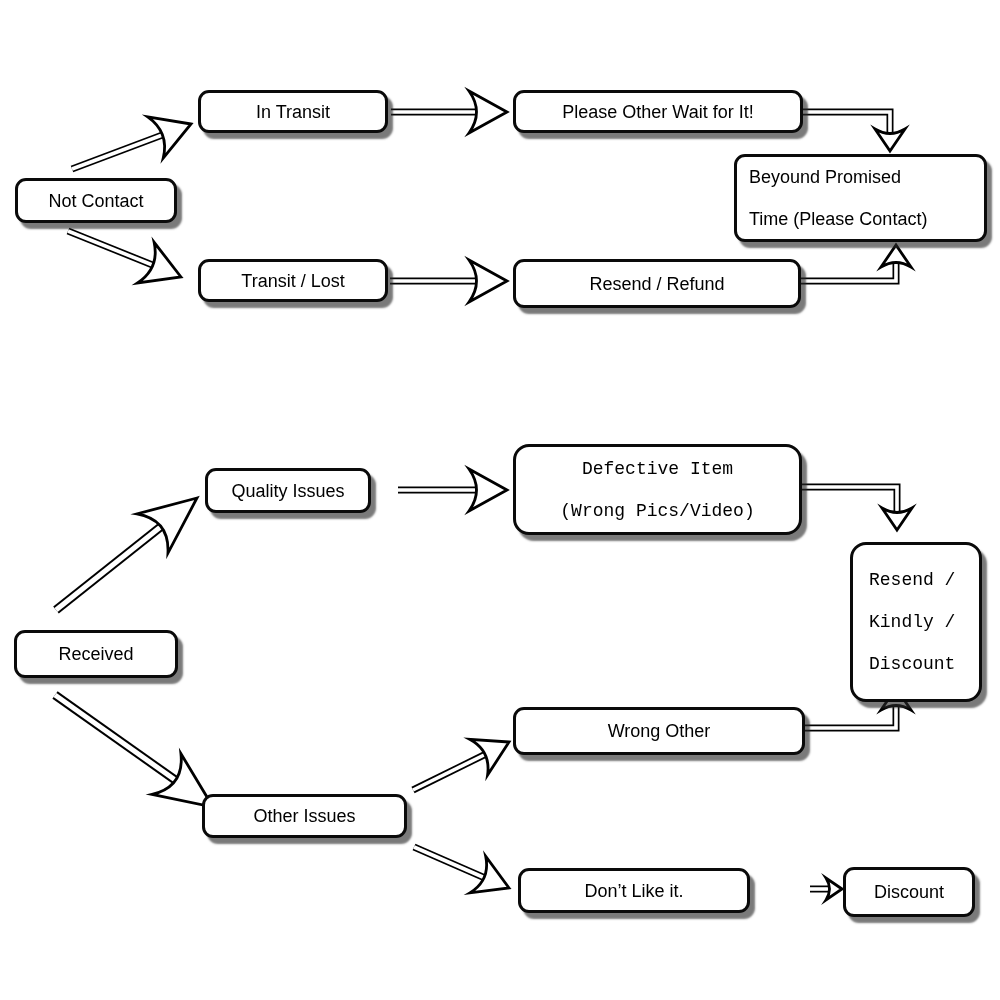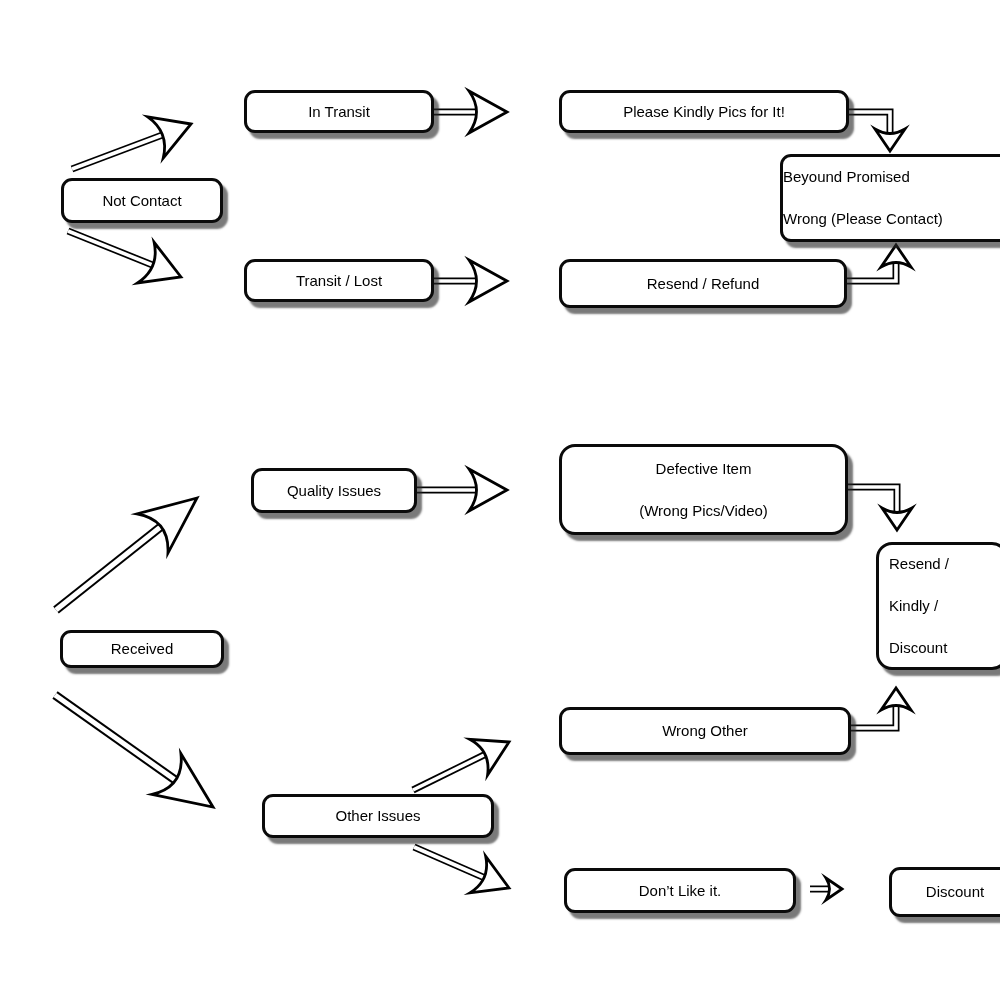--- a/index.html
+++ b/index.html
@@ -19,27 +19,26 @@
   .head{fill:#fff;stroke:#000;stroke-width:2.8;stroke-linejoin:miter;stroke-miterlimit:12;}
   .node{
     position:absolute;z-index:2;
     box-sizing:border-box;
     background:#ffffff;
     border:3px solid #0a0a0a;
     border-radius:11px;
     box-shadow:5px 6px 2px rgba(40,40,40,0.62);
     display:flex;flex-direction:column;
     align-items:center;justify-content:center;
-    font-size:15px;line-height:42px;
+    font-size:18px;line-height:42px;
     white-space:nowrap;
     text-align:center;
-    margin-left:46px;
   }
   .node.align-left{align-items:flex-start;text-align:left;}
-  .node.r16{border-radius:16px;}
+  .node.r16{border-radius:16px;font-family:Liberation Mono, monospace;}
 </style>
 </head>
 <body>
 
 <div class="stage">
 
   <svg class="arrows" width="1000" height="1000" viewBox="0 0 1000 1000">
 
     <g>
       <path class="shaft-outer" d="M 72 169 L 165 134"></path>
@@ -128,56 +127,56 @@
 
   <div class="node" style="left:15px;top:178px;width:162px;height:45px">
     <span>Not Contact</span>
   </div>
 
   <div class="node" style="left:198px;top:90px;width:190px;height:43px">
     <span>In Transit</span>
   </div>
 
   <div class="node" style="left:513px;top:90px;width:290px;height:43px">
-    <span>Please Kindly Pics for It!</span>
+    <span>Please Other Wait for It!</span>
   </div>
 
   <div class="node" style="left:198px;top:259px;width:190px;height:43px">
     <span>Transit / Lost</span>
   </div>
 
   <div class="node" style="left:513px;top:259px;width:288px;height:49px">
     <span>Resend / Refund</span>
   </div>
 
-  <div class="node align-left" style="left:734px;top:154px;width:253px;height:88px;">
+  <div class="node align-left" style="left:734px;top:154px;width:253px;height:88px;padding-left:12px">
     <span>Beyound Promised</span>
-    <span>Wrong (Please Contact)</span>
+    <span>Time (Please Contact)</span>
   </div>
 
-  <div class="node" style="left:14px;top:630px;width:164px;height:38px">
+  <div class="node" style="left:14px;top:630px;width:164px;height:48px">
     <span>Received</span>
   </div>
 
   <div class="node" style="left:205px;top:468px;width:166px;height:45px">
     <span>Quality Issues</span>
   </div>
 
   <div class="node r16" style="left:513px;top:444px;width:289px;height:91px">
     <span>Defective Item</span>
     <span>(Wrong Pics/Video)</span>
   </div>
 
-  <div class="node r16 align-left" style="left:830px;top:542px;width:132px;height:128px;padding-left:10px">
+  <div class="node r16 align-left" style="left:850px;top:542px;width:132px;height:160px;padding-left:16px">
     <span>Resend /</span>
     <span>Kindly /</span>
     <span>Discount</span>
   </div>
 
-  <div class="node" style="left:216px;top:794px;width:232px;height:44px">
+  <div class="node" style="left:202px;top:794px;width:205px;height:44px">
     <span>Other Issues</span>
   </div>
 
   <div class="node" style="left:513px;top:707px;width:292px;height:48px">
     <span>Wrong Other</span>
   </div>
 
   <div class="node" style="left:518px;top:868px;width:232px;height:45px">
     <span>Don’t Like it.</span>
   </div>

